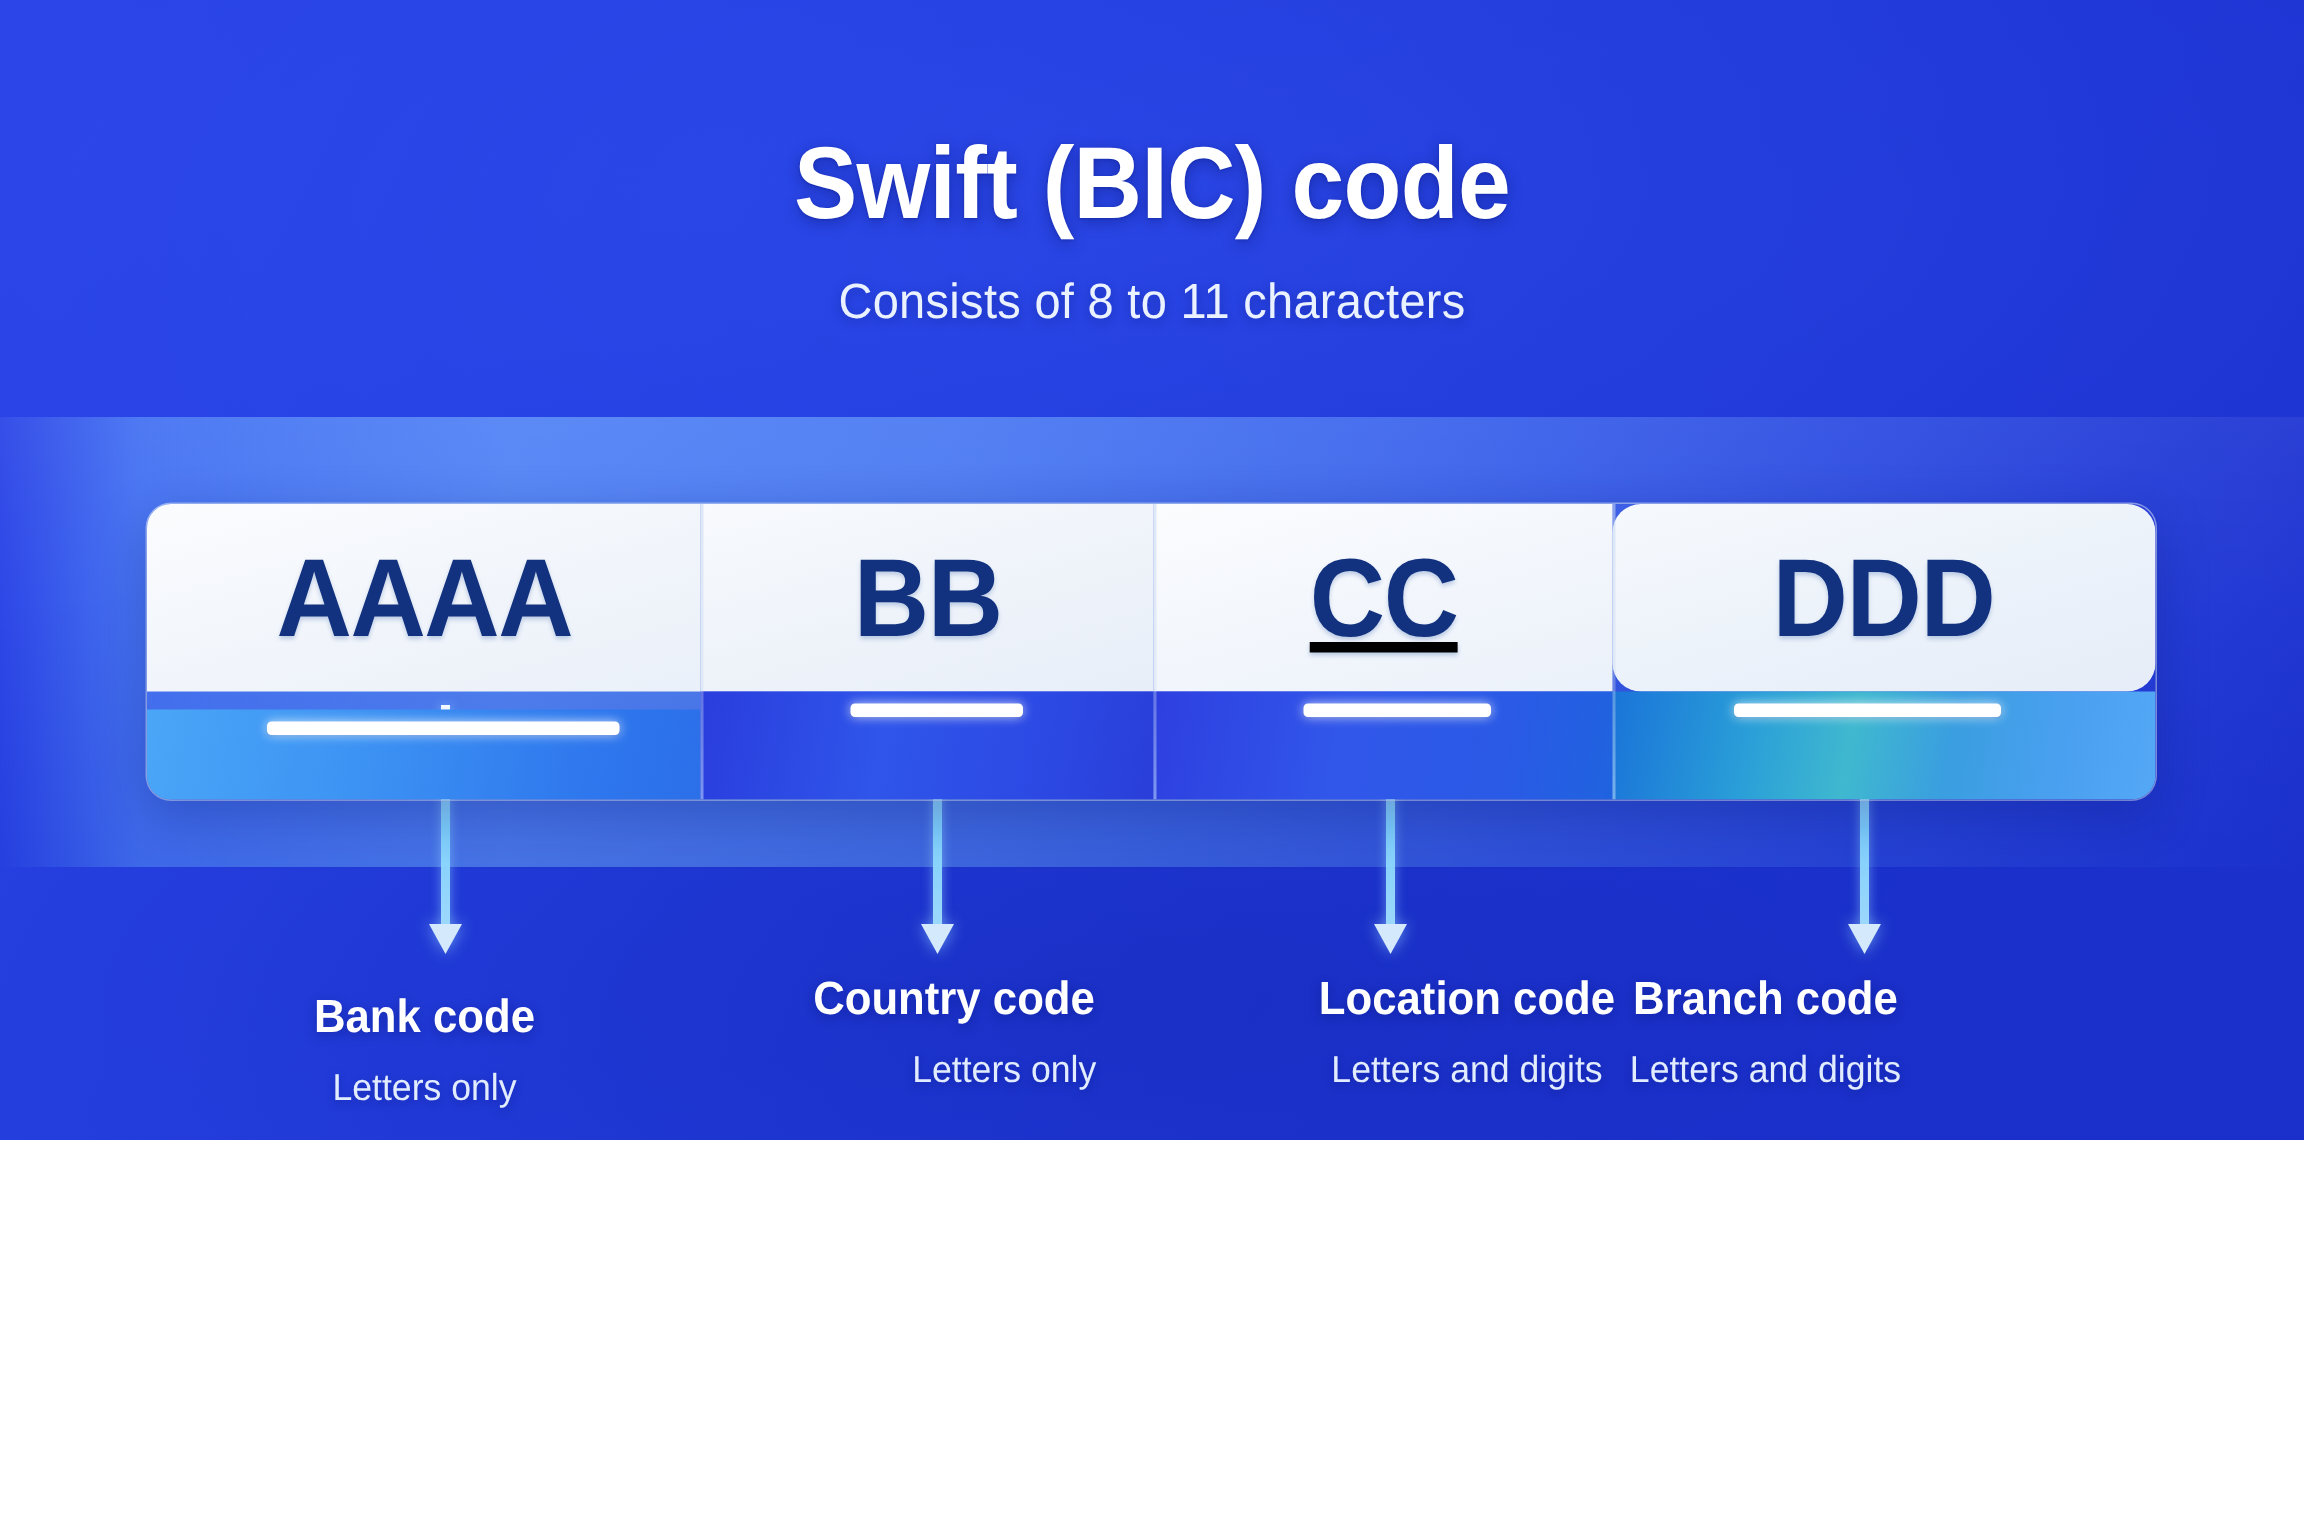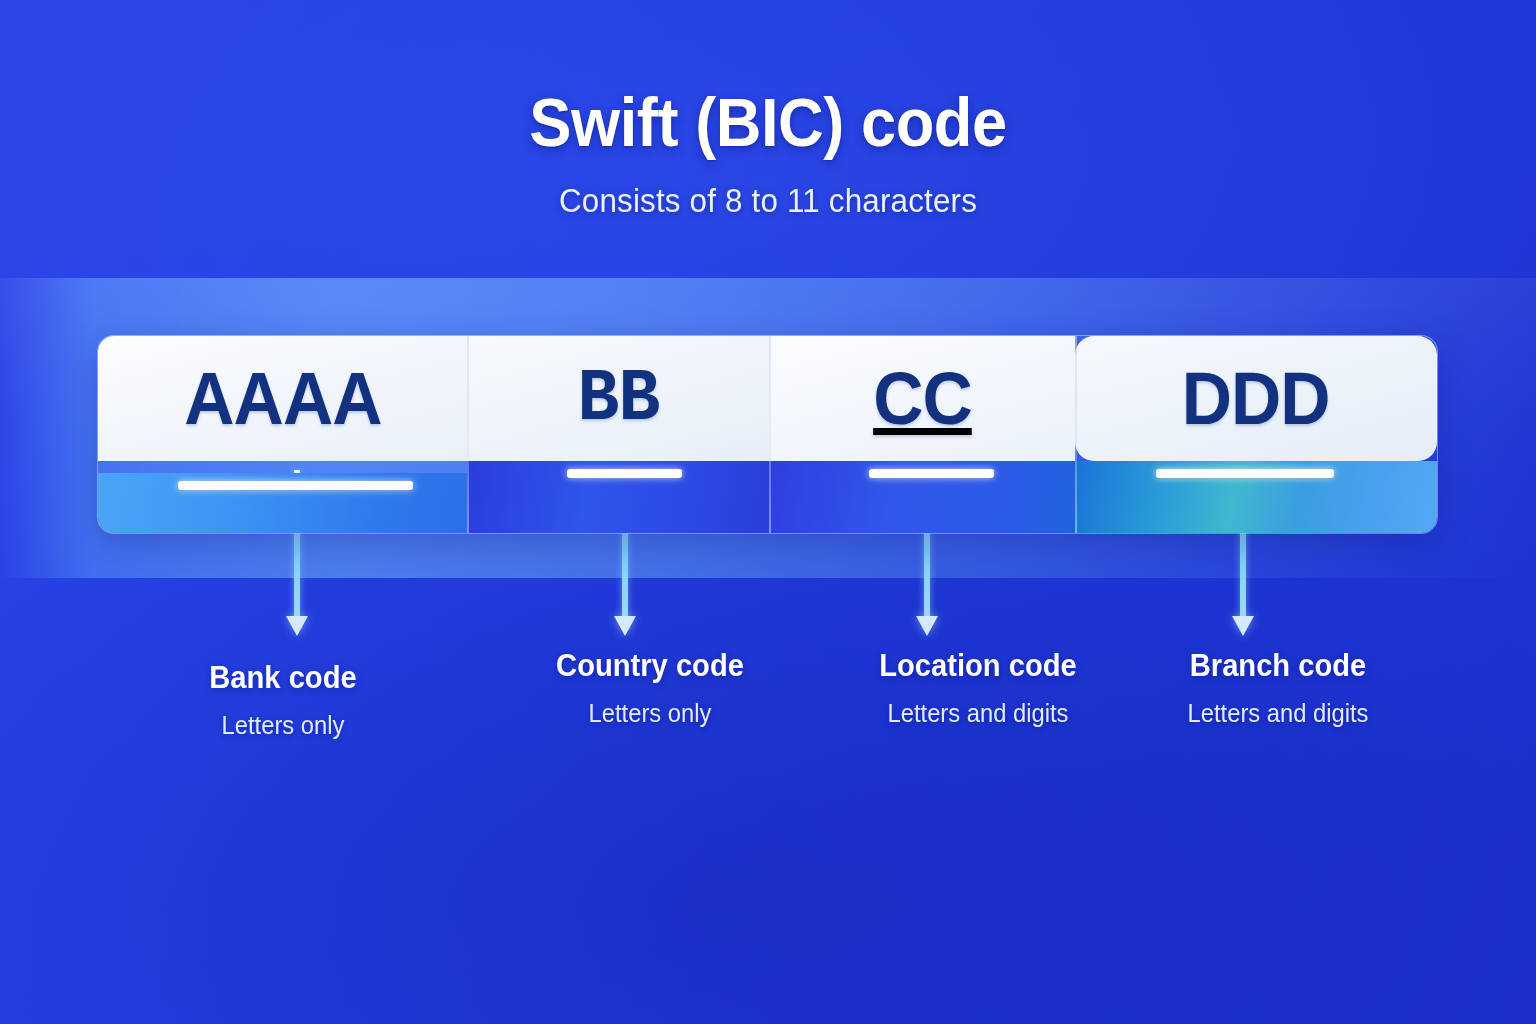--- a/index.html
+++ b/index.html
@@ -5,21 +5,21 @@
   * { margin:0; padding:0; box-sizing:border-box; }
 
   html, body {
     width:1536px; height:1024px;
     overflow:hidden;
     font-family:"Liberation Sans", sans-serif;
   }
 
   #stage {
     position:relative;
-    width:1536px; height:1024px;
+    width:1536px; height:760px;
     background:
       linear-gradient(115deg, #2b44e8 0%, #2540e3 28%, #2038d9 62%, #1c31cf 100%);
     overflow:hidden;
   }
 
   
   .bg-band {
     position:absolute;
     left:0; top:278px;
     width:1536px; height:300px;
@@ -96,21 +96,21 @@
     z-index:4;
   }
 
   .seg {
     position:relative;
     height:100%;
     display:flex;
     flex-direction:column;
   }
   .seg.s1 { width:369px;gap:12px; }
-  .seg.s2 { width:302px;font-family:Liberation Mono, monospace; }
+  .seg.s2 { width:302px; }
   .seg.s3 { width:306px;text-decoration:underline; }
   .seg.s4 { width:362px; }
 
   
   .seg-top {
     position:relative;
     height:125px;
     display:flex;
     align-items:center;
     justify-content:center;
@@ -209,23 +209,23 @@
     left:0; top:648px;
     width:1536px;
     z-index:5;
   }
   .label {
     position:absolute;
     text-align:center;
     transform:translateX(-50%);
   }
   .label.l1 { left:283px;margin-top:12px; }
-  .label.l2 { left:650px; }
+  .label.l2 { left:636px;text-align:right; }
   .label.l3 { left:978px; }
-  .label.l4 { left:1278px; }
+  .label.l4 { left:1177px; }
 
   .label-title {
     font-size:31px;
     font-weight:bold;
     color:#ffffff;
     white-space:nowrap;
     letter-spacing:0px;
     text-shadow:0 2px 7px rgba(10,25,120,0.45);
     transform:scaleX(0.94);
   }

